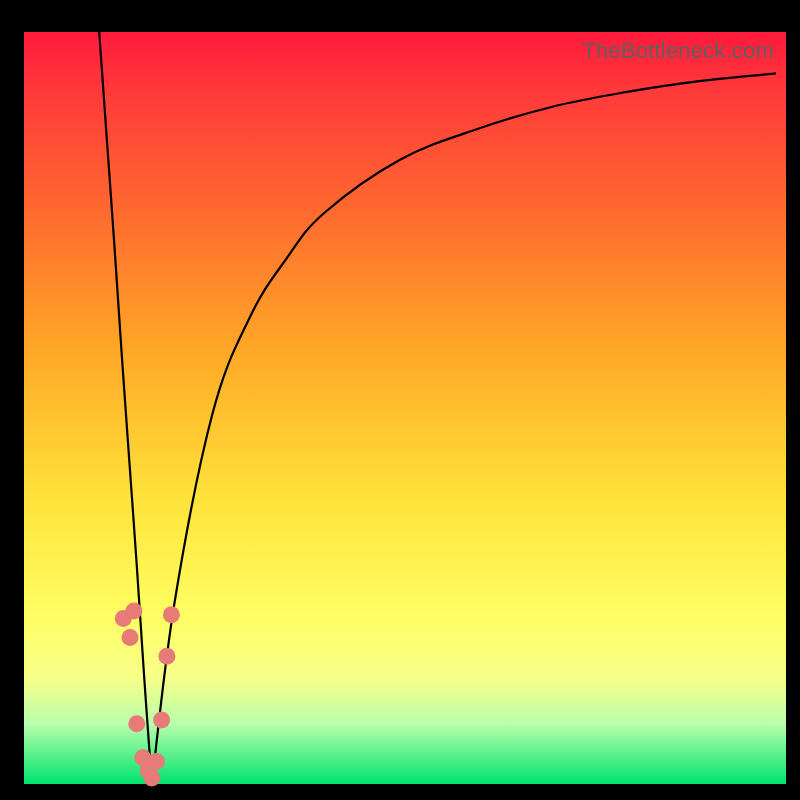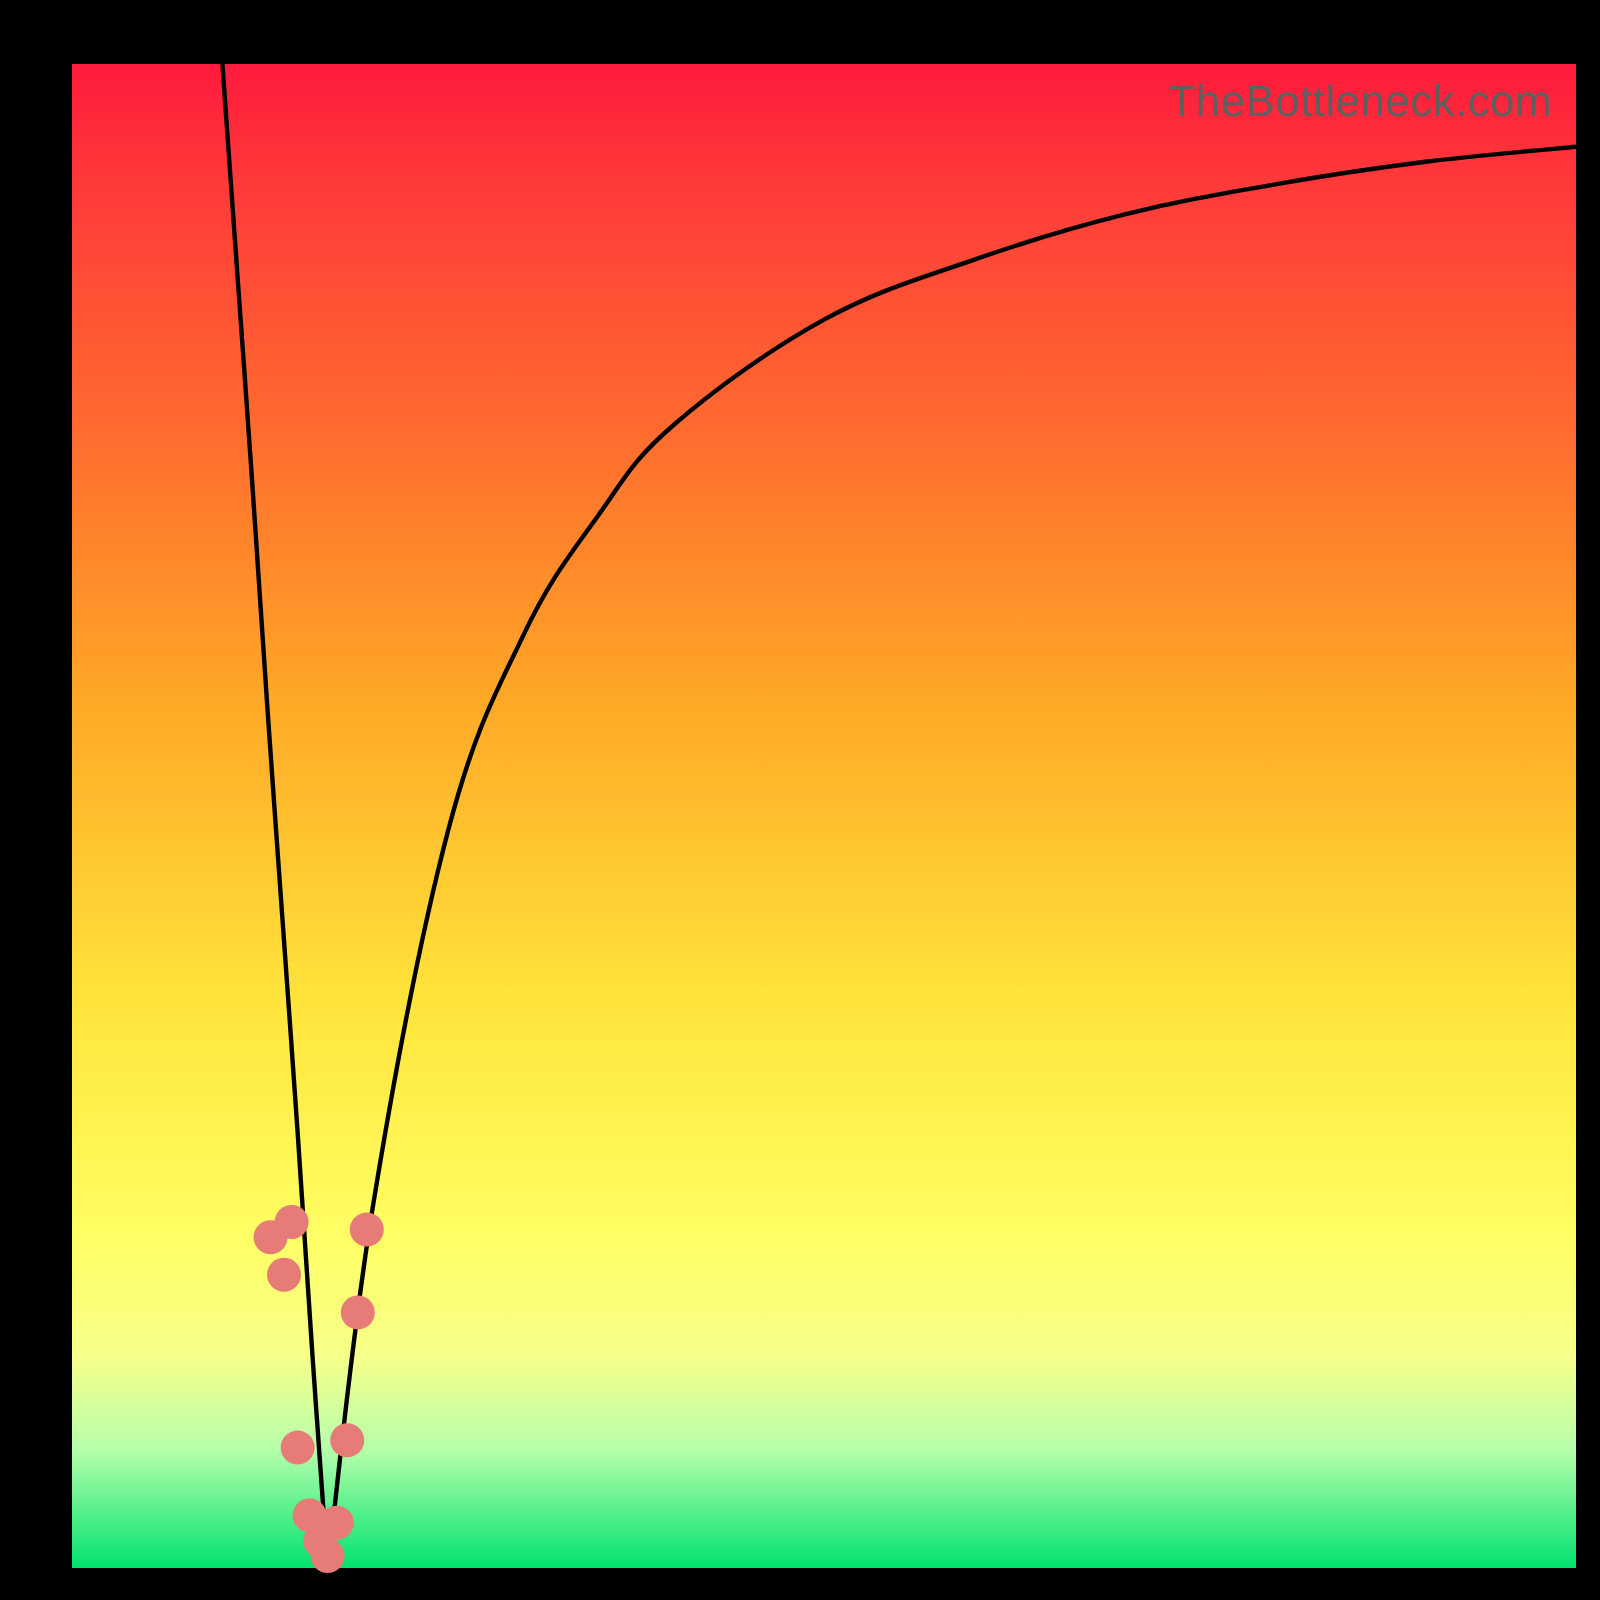--- a/index.html
+++ b/index.html
@@ -12,34 +12,35 @@
     font-family: Arial, Helvetica, sans-serif;
   }
   .stage {
     position: relative;
     width: 800px;
     height: 800px;
     background: #000;
   }
   .plot-area {
     position: absolute;
-    left: 36px;
+    left: 24px;
     top: 32px;
     width: 752px;
     height: 752px;
     background: linear-gradient(to bottom,
       #ff1a3c 0%,
       #ff3a3a 8%,
       #ff6a2f 24%,
       #ffa726 42%,
       #ffe33a 62%,
       #ffff64 78%,
       #f6ff8a 86%,
       #b8ffab 92%,
       #00e36e 100%);
+    padding-left: 10px;
   }
   .watermark {
     position: absolute;
     top: 6px;
     right: 12px;
     color: #5f5f5f;
     font-size: 22px;
     letter-spacing: 0.2px;
     user-select: none;
   }

